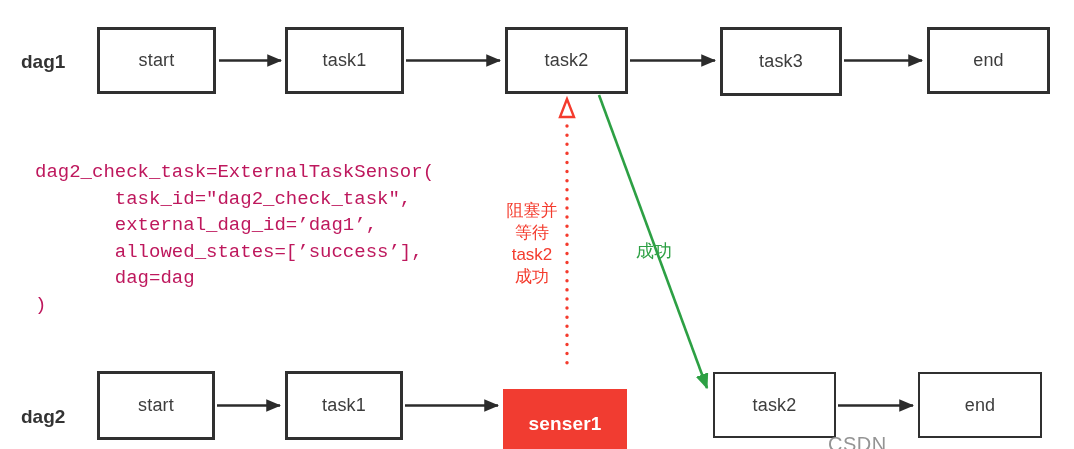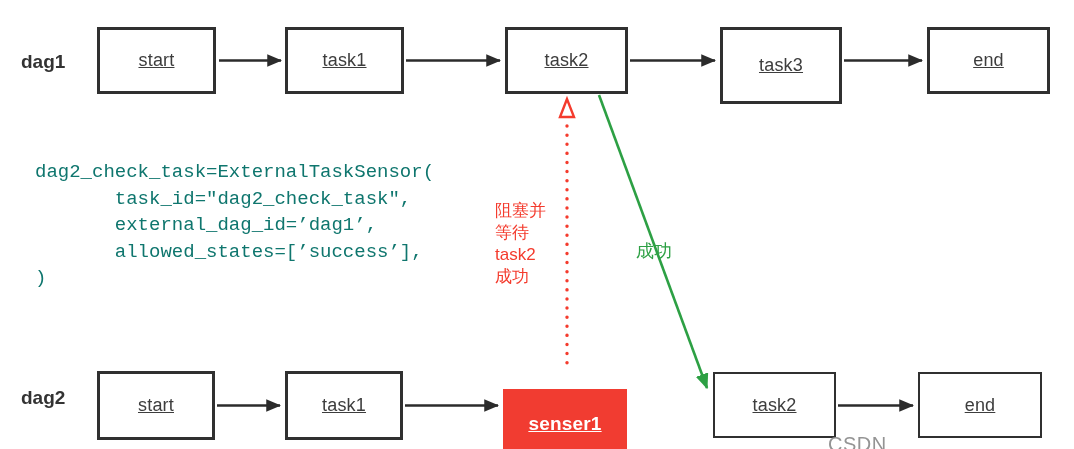--- a/index.html
+++ b/index.html
@@ -4,34 +4,34 @@
 <style>
   html,body{margin:0;padding:0;background:#fff;}
   .stage{
     position:relative;width:1074px;height:449px;background:#ffffff;
     font-family:"Liberation Sans","DejaVu Sans",sans-serif;overflow:hidden;margin-top:13px;
   }
   .overlay{position:absolute;left:0;top:0;z-index:3;pointer-events:none;}
   .node{
     position:absolute;z-index:2;box-sizing:border-box;background:#fff;
     border:3px solid #303030;display:flex;align-items:center;justify-content:center;
-    font-size:18px;color:#3d3d3d;letter-spacing:.2px;text-decoration:underline;
+    font-size:18px;color:#3d3d3d;letter-spacing:.2px;
   }
   .node.thin{border-width:2px;}
   .node.sensor{background:#f13c31;border:none;color:#ffffff;font-weight:bold;font-size:19px;}
   .dag-label{
     position:absolute;left:21px;z-index:2;font-size:19px;font-weight:bold;color:#333333;
   }
   .code{
     position:absolute;left:35px;top:146px;z-index:2;margin:0;
     font-family:"Liberation Mono","DejaVu Sans Mono",monospace;
-    font-size:19px;line-height:26.5px;color:#0f766e;white-space:pre;
+    font-size:19px;line-height:26.5px;color:#be185d;white-space:pre;
   }
   .red-note{
-    position:absolute;left:495px;top:187px;width:74px;z-index:2;text-align:left;
+    position:absolute;left:495px;top:187px;width:74px;z-index:2;text-align:center;
     color:#f43b2d;font-size:17px;line-height:22px;
   }
   .green-label{
     position:absolute;left:636px;top:226px;z-index:2;color:#2da044;font-size:18px;
   }
   .watermark{
     position:absolute;left:828px;top:420px;z-index:4;font-size:20px;color:#949494;
     text-shadow:1px 1px 0 rgba(255,255,255,.85);letter-spacing:.5px;
   }
 </style>
@@ -59,35 +59,35 @@
     <line x1="405" y1="392.5" x2="498" y2="392.5" stroke="#2b2b2b" stroke-width="2.5" marker-end="url(#mBlack)"></line>
     <line x1="838" y1="392.5" x2="913" y2="392.5" stroke="#2b2b2b" stroke-width="2.5" marker-end="url(#mBlack)"></line>
 
     <line x1="567" y1="113" x2="567" y2="355" stroke="#f43b2d" stroke-width="3.4" stroke-linecap="round" stroke-dasharray="0.1 9"></line>
     <polygon points="567,86 560,104 574,104" fill="#ffffff" stroke="#f43b2d" stroke-width="2.4"></polygon>
 
     <line x1="599" y1="82" x2="707" y2="375" stroke="#2da044" stroke-width="2.6" marker-end="url(#mGreen)"></line>
   </svg>
 
   <div class="dag-label" style="top:38px">dag1</div>
-  <div class="dag-label" style="top:374px">dag2</div>
+  <div class="dag-label" style="top:393px">dag2</div>
 
   <div class="node" style="left:97px;top:14px;width:119px;height:67px">start</div>
   <div class="node" style="left:285px;top:14px;width:119px;height:67px">task1</div>
   <div class="node" style="left:505px;top:14px;width:123px;height:67px">task2</div>
-  <div class="node" style="left:720px;top:14px;width:122px;height:77px">task3</div>
+  <div class="node" style="left:720px;top:14px;width:122px;height:69px">task3</div>
   <div class="node" style="left:927px;top:14px;width:123px;height:67px">end</div>
 
   <div class="node" style="left:97px;top:358px;width:118px;height:69px">start</div>
   <div class="node" style="left:285px;top:358px;width:118px;height:69px">task1</div>
   <div class="node sensor" style="left:503px;top:376px;width:124px;height:69px">senser1</div>
   <div class="node thin" style="left:713px;top:359px;width:123px;height:66px">task2</div>
   <div class="node thin" style="left:918px;top:359px;width:124px;height:66px">end</div>
 
-  <pre class="code"><div>dag2_check_task=ExternalTaskSensor(</div><div>       task_id=″dag2_check_task″,</div><div>       external_dag_id=’dag1’,</div><div>       allowed_states=[’success’],</div><div>)</div></pre>
+  <pre class="code"><div>dag2_check_task=ExternalTaskSensor(</div><div>       task_id=″dag2_check_task″,</div><div>       external_dag_id=’dag1’,</div><div>       allowed_states=[’success’],</div><div>       dag=dag</div><div>)</div></pre>
 
   <div class="red-note">
     <div>阻塞并</div>
     <div>等待</div>
     <div>task2</div>
     <div>成功</div>
   </div>
 
   <div class="green-label">成功</div>
 

